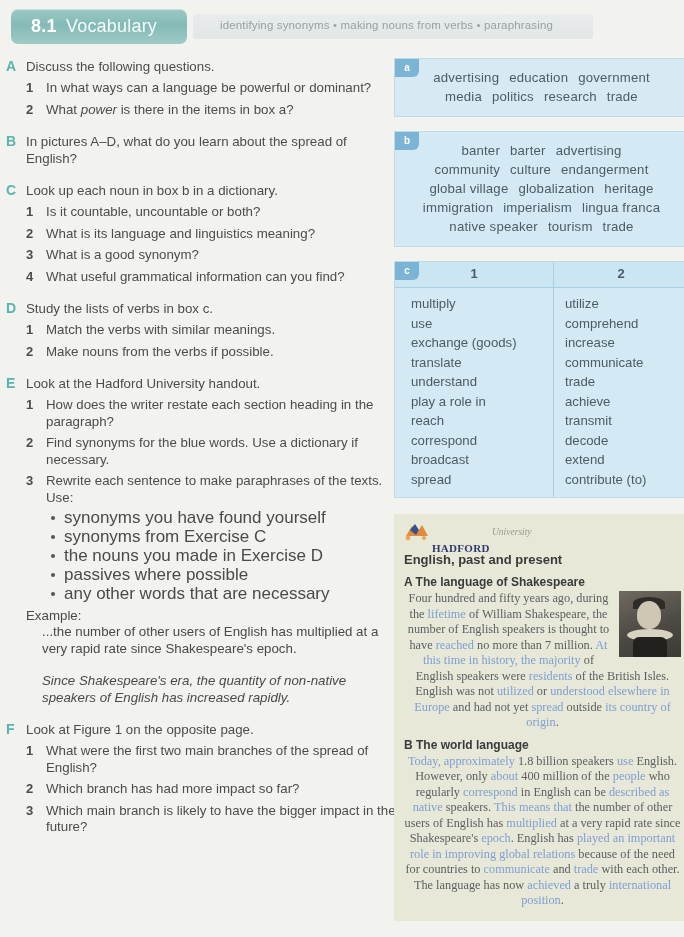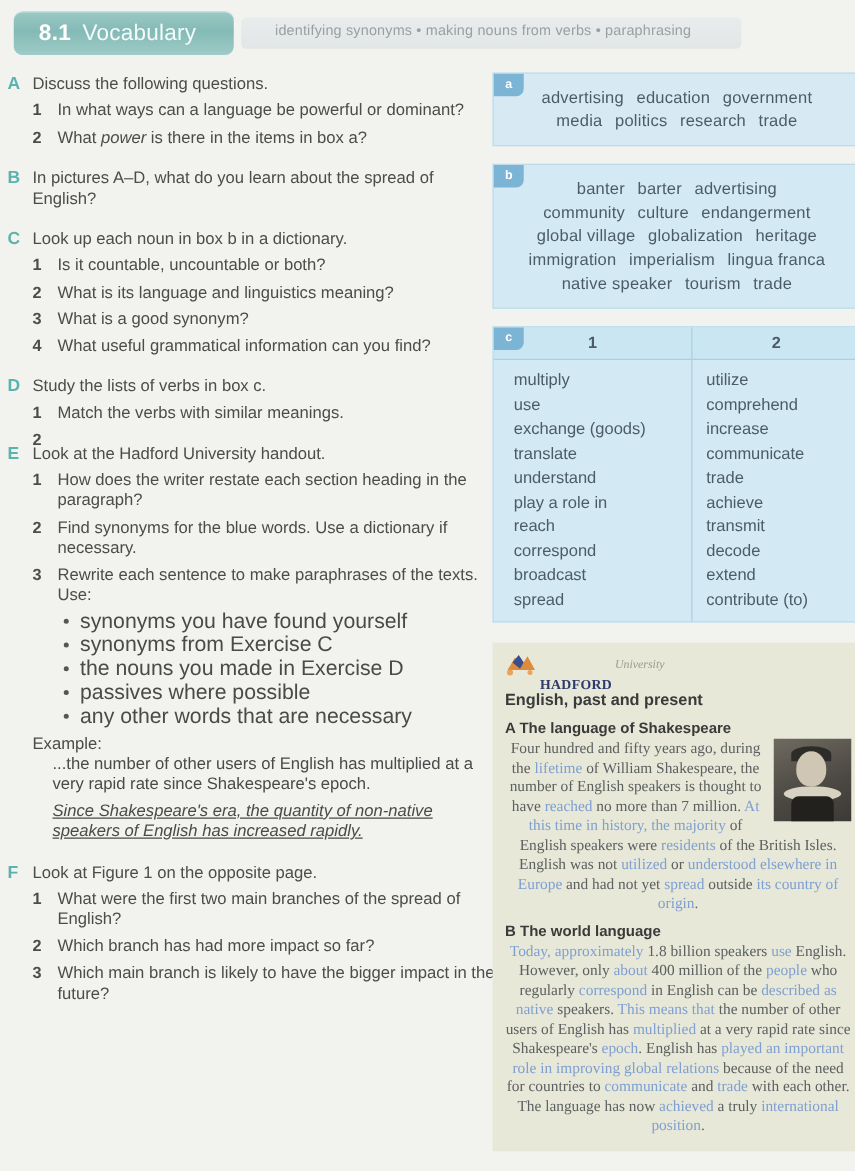--- a/index.html
+++ b/index.html
@@ -67,21 +67,21 @@
   .bullet{
     position:relative;padding-left:18px;
     font-size:17px;line-height:17px;margin-top:2px;
   }
   .bullet:before{
     content:"";position:absolute;left:5px;top:7px;
     width:4px;height:4px;border-radius:50%;background:#555;
   }
   .example-label{font-size:13.3px;line-height:17px;margin-top:5px;}
   .example-body{font-size:13.3px;line-height:16.5px;padding-left:16px;}
-  .example-body .ital{font-style:italic;display:block;margin-top:5px;text-decoration:underline;}
+  .example-body .ital{font-style:italic;display:block;margin-top:16px;}
   
   .right-col{position:absolute;left:394px;top:58px;width:295px;}
   .wordbox{
     position:relative;
     background:#d3e9f4;
     border:1px solid #bddbea;
     margin-bottom:14px;
     padding:9px 4px 10px 4px;
     text-align:center;
   }
@@ -210,21 +210,21 @@
         <li class="ex-item"><span class="ex-num">1</span><span>Is it countable, uncountable or both?</span></li>
         <li class="ex-item"><span class="ex-num">2</span><span>What is its language and linguistics meaning?</span></li>
         <li class="ex-item"><span class="ex-num">3</span><span>What is a good synonym?</span></li>
         <li class="ex-item"><span class="ex-num">4</span><span>What useful grammatical information can you find?</span></li>
       </ul>
     </div>
     <div class="ex" style="margin-top: 15px;">
       <div class="ex-head"><span class="ex-letter">D</span><span>Study the lists of verbs in box c.</span></div>
       <ul class="ex-items">
         <li class="ex-item"><span class="ex-num">1</span><span>Match the verbs with similar meanings.</span></li>
-        <li class="ex-item"><span class="ex-num">2</span></li>
+        <li class="ex-item"><span class="ex-num">2</span><span>Make nouns from the verbs if possible.</span></li>
       </ul>
     </div>
     <div class="ex" style="margin-top: 15px;">
       <div class="ex-head"><span class="ex-letter">E</span><span>Look at the Hadford University handout.</span></div>
       <ul class="ex-items">
         <li class="ex-item"><span class="ex-num">1</span><span>How does the writer restate each section heading in the paragraph?</span></li>
         <li class="ex-item"><span class="ex-num">2</span><span>Find synonyms for the blue words. Use a dictionary if necessary.</span></li>
         <li class="ex-item"><span class="ex-num">3</span><span>Rewrite each sentence to make paraphrases of the texts. Use:</span></li>
       </ul>
       <ul class="bullets" style="margin-left: 46px;">

